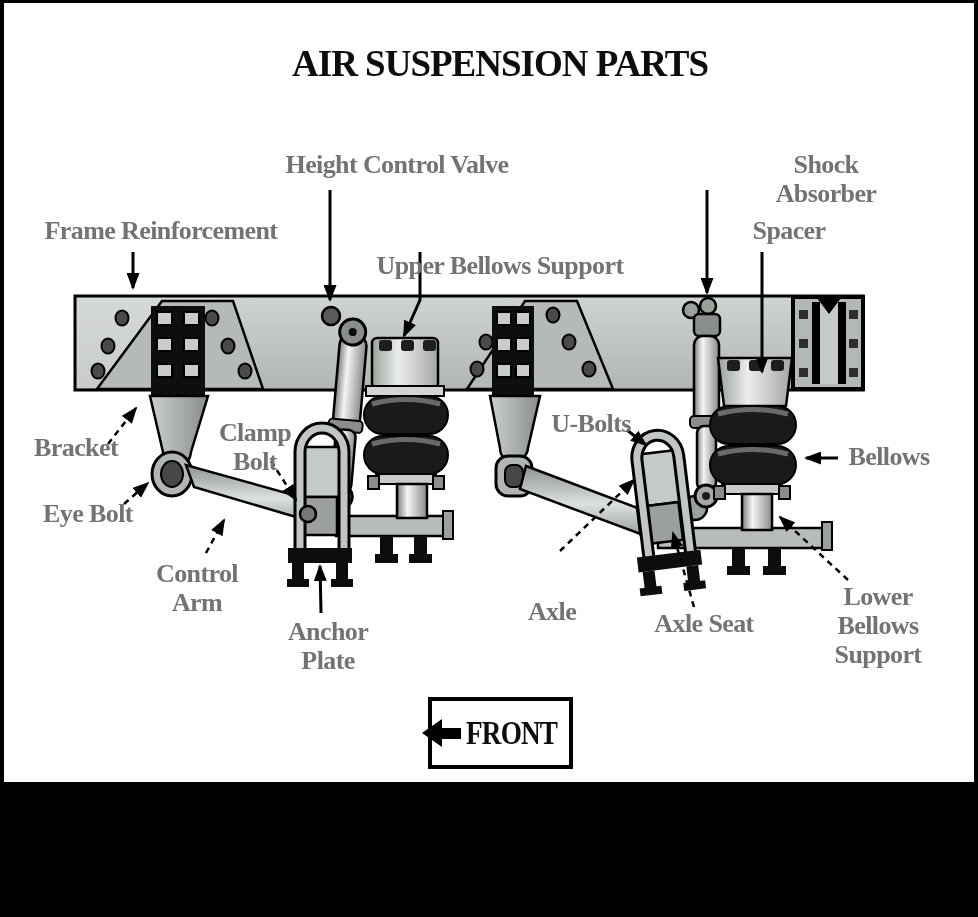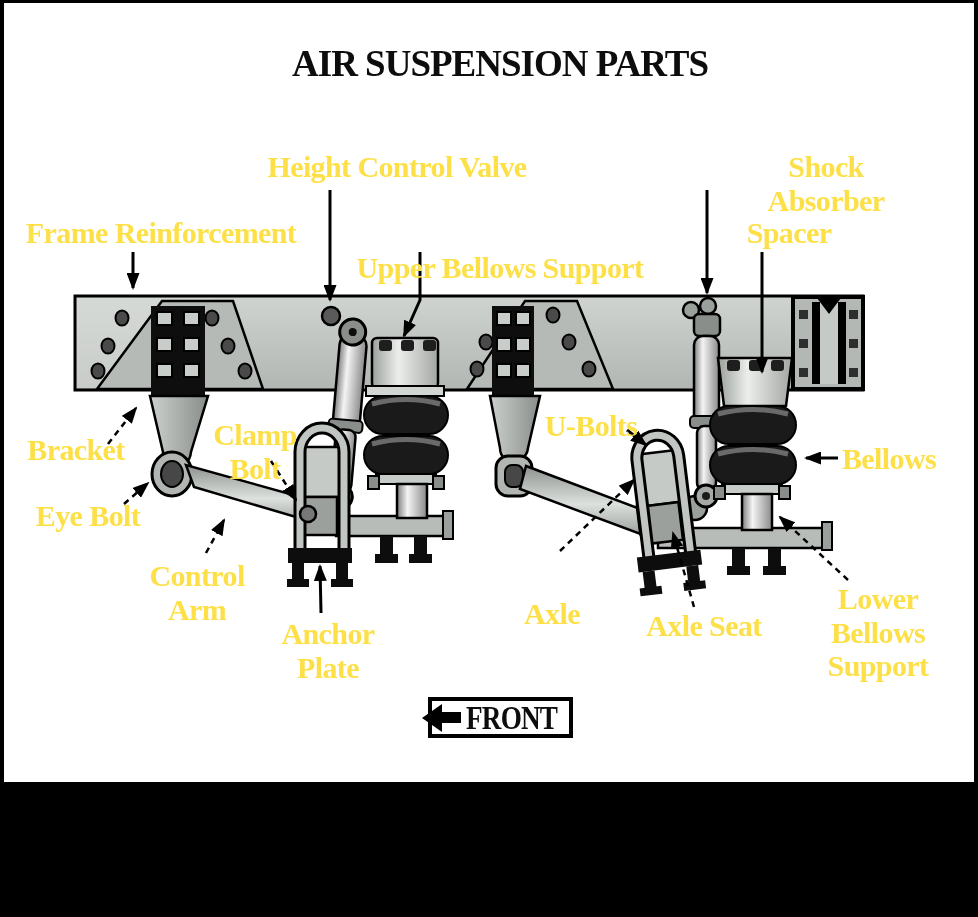--- a/index.html
+++ b/index.html
@@ -1,25 +1,25 @@
 <!DOCTYPE html>
 <html><head>
 <meta charset="utf-8">
 <style>
   html,body{margin:0;padding:0;background:#000;}
   #stage{position:relative;width:978px;height:917px;background:#000;overflow:hidden;
          font-family:Liberation Serif, serif;}
   #canvas{position:absolute;left:4px;top:3px;width:970px;height:779px;background:#fff;}
   #art{position:absolute;left:0;top:0;width:978px;height:917px;}
   .lbl{position:absolute;transform:translateX(-50%);text-align:center;
-       font-weight:bold;font-size:30px;line-height:1.12;letter-spacing:-0.6px;
-       color:#fde047;white-space:pre-line;}
+       font-weight:bold;font-size:26px;line-height:1.12;letter-spacing:-0.6px;
+       color:#737373;white-space:pre-line;}
   #title{position:absolute;left:500px;top:42px;transform:translateX(-50%);
          font-weight:bold;font-size:37px;letter-spacing:-1px;color:#0d0d0d;white-space:nowrap;}
-  #front-box{position:absolute;left:428px;top:697px;width:145px;height:41px;
+  #front-box{position:absolute;left:428px;top:697px;width:145px;height:72px;
              background:#fff;border:4px solid #000;box-sizing:border-box;
              display:flex;align-items:center;justify-content:center;}
   .front-arrow{display:flex;align-items:center;margin-right:5px;}
   .front-arrow .head{width:0;height:0;border-top:14px solid transparent;
                      border-bottom:14px solid transparent;border-right:20px solid #000;}
   .front-arrow .shaft{width:20px;height:11px;background:#000;margin-left:-1px;}
   #front-text{font-weight:bold;font-size:34px;letter-spacing:-1px;color:#0d0d0d;
               transform:scaleX(0.8);transform-origin:left center;}
 </style>
 </head>

